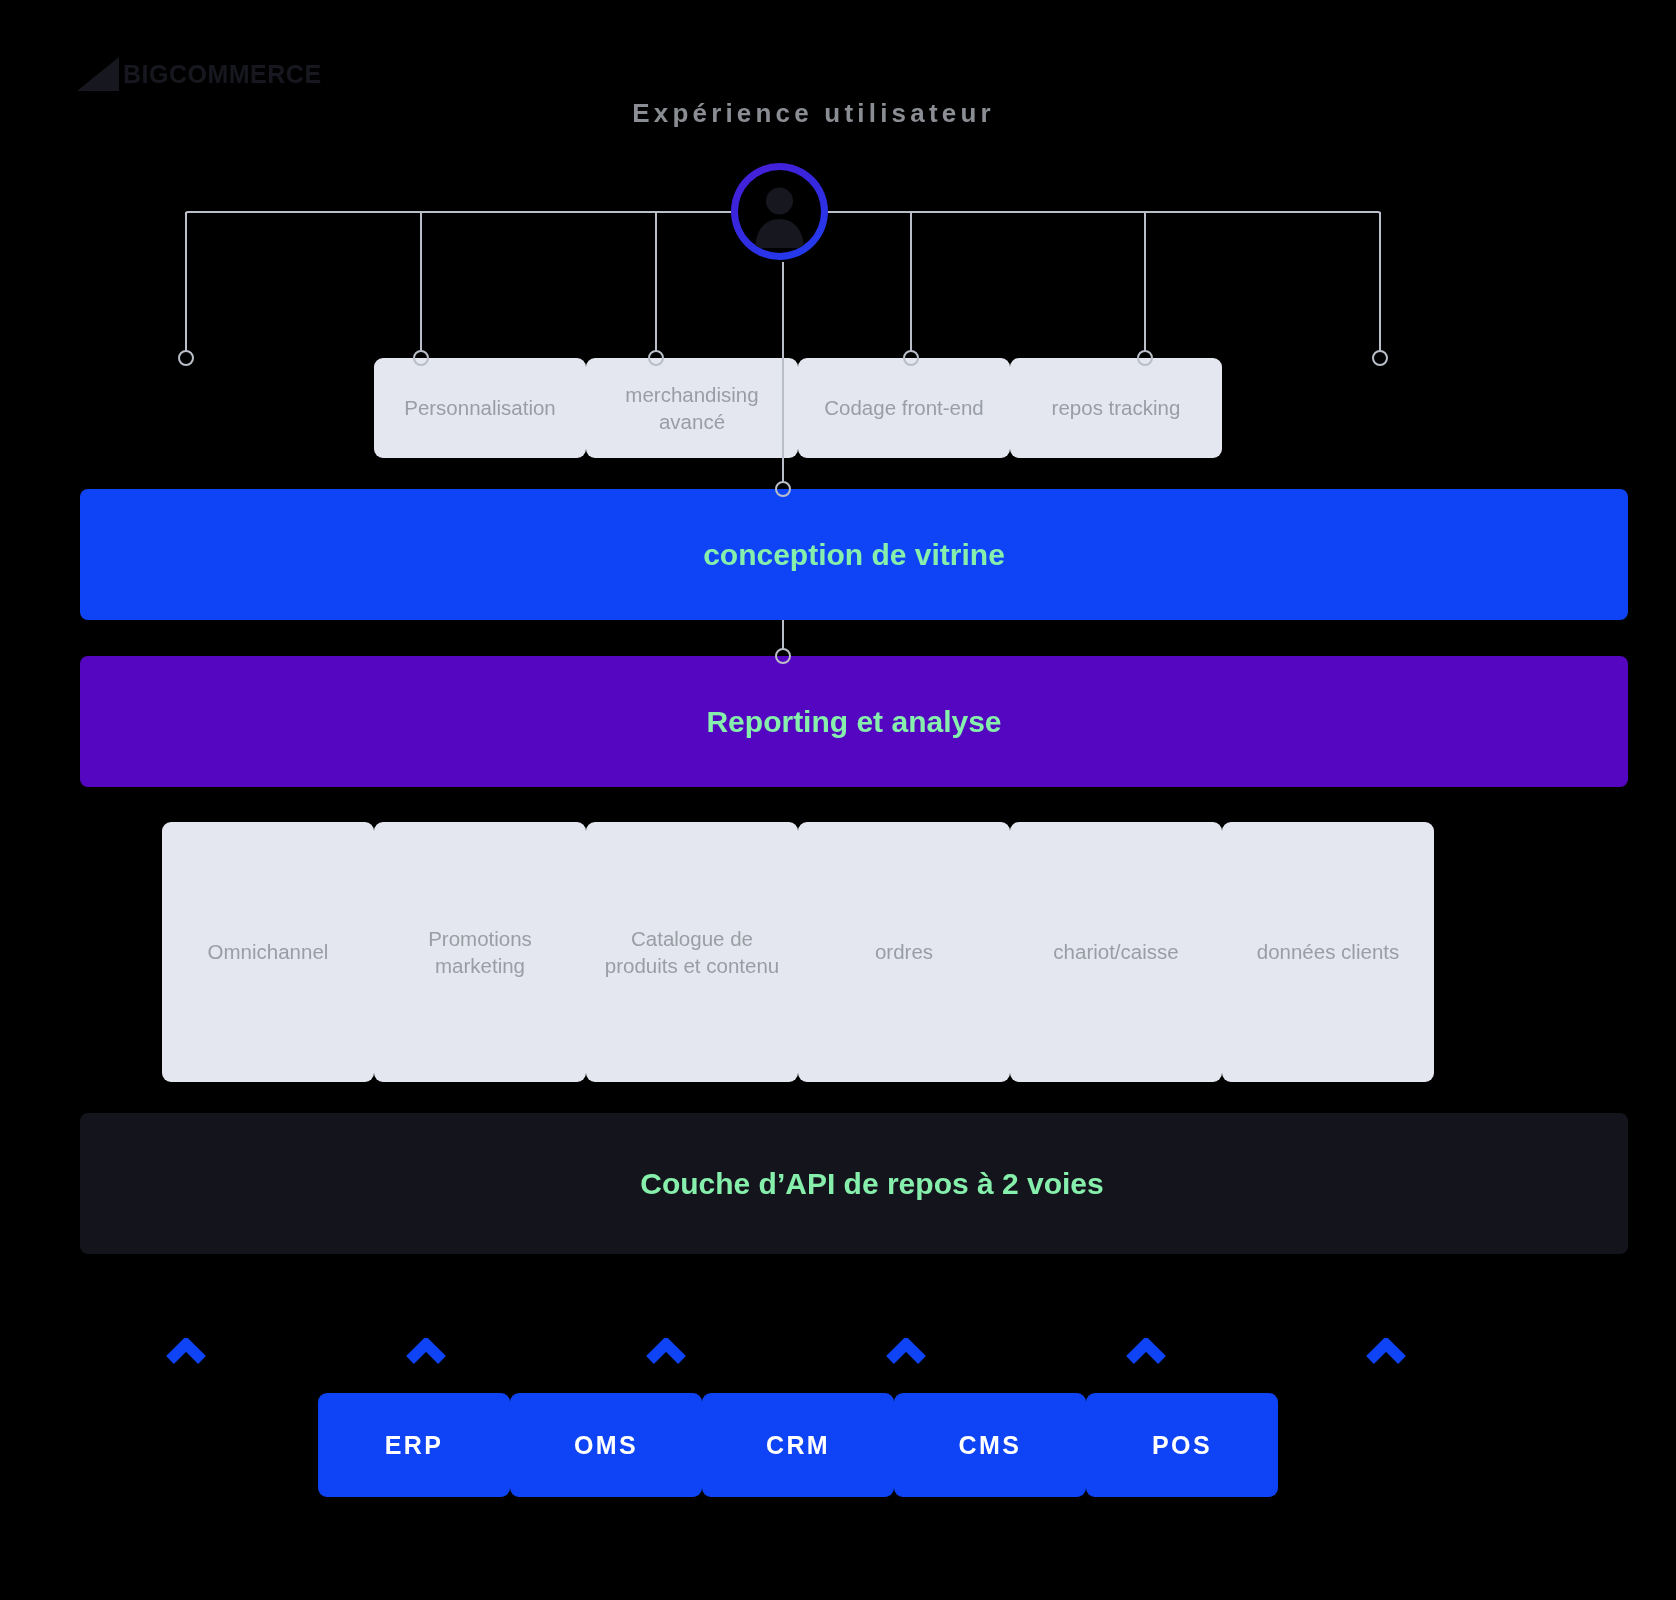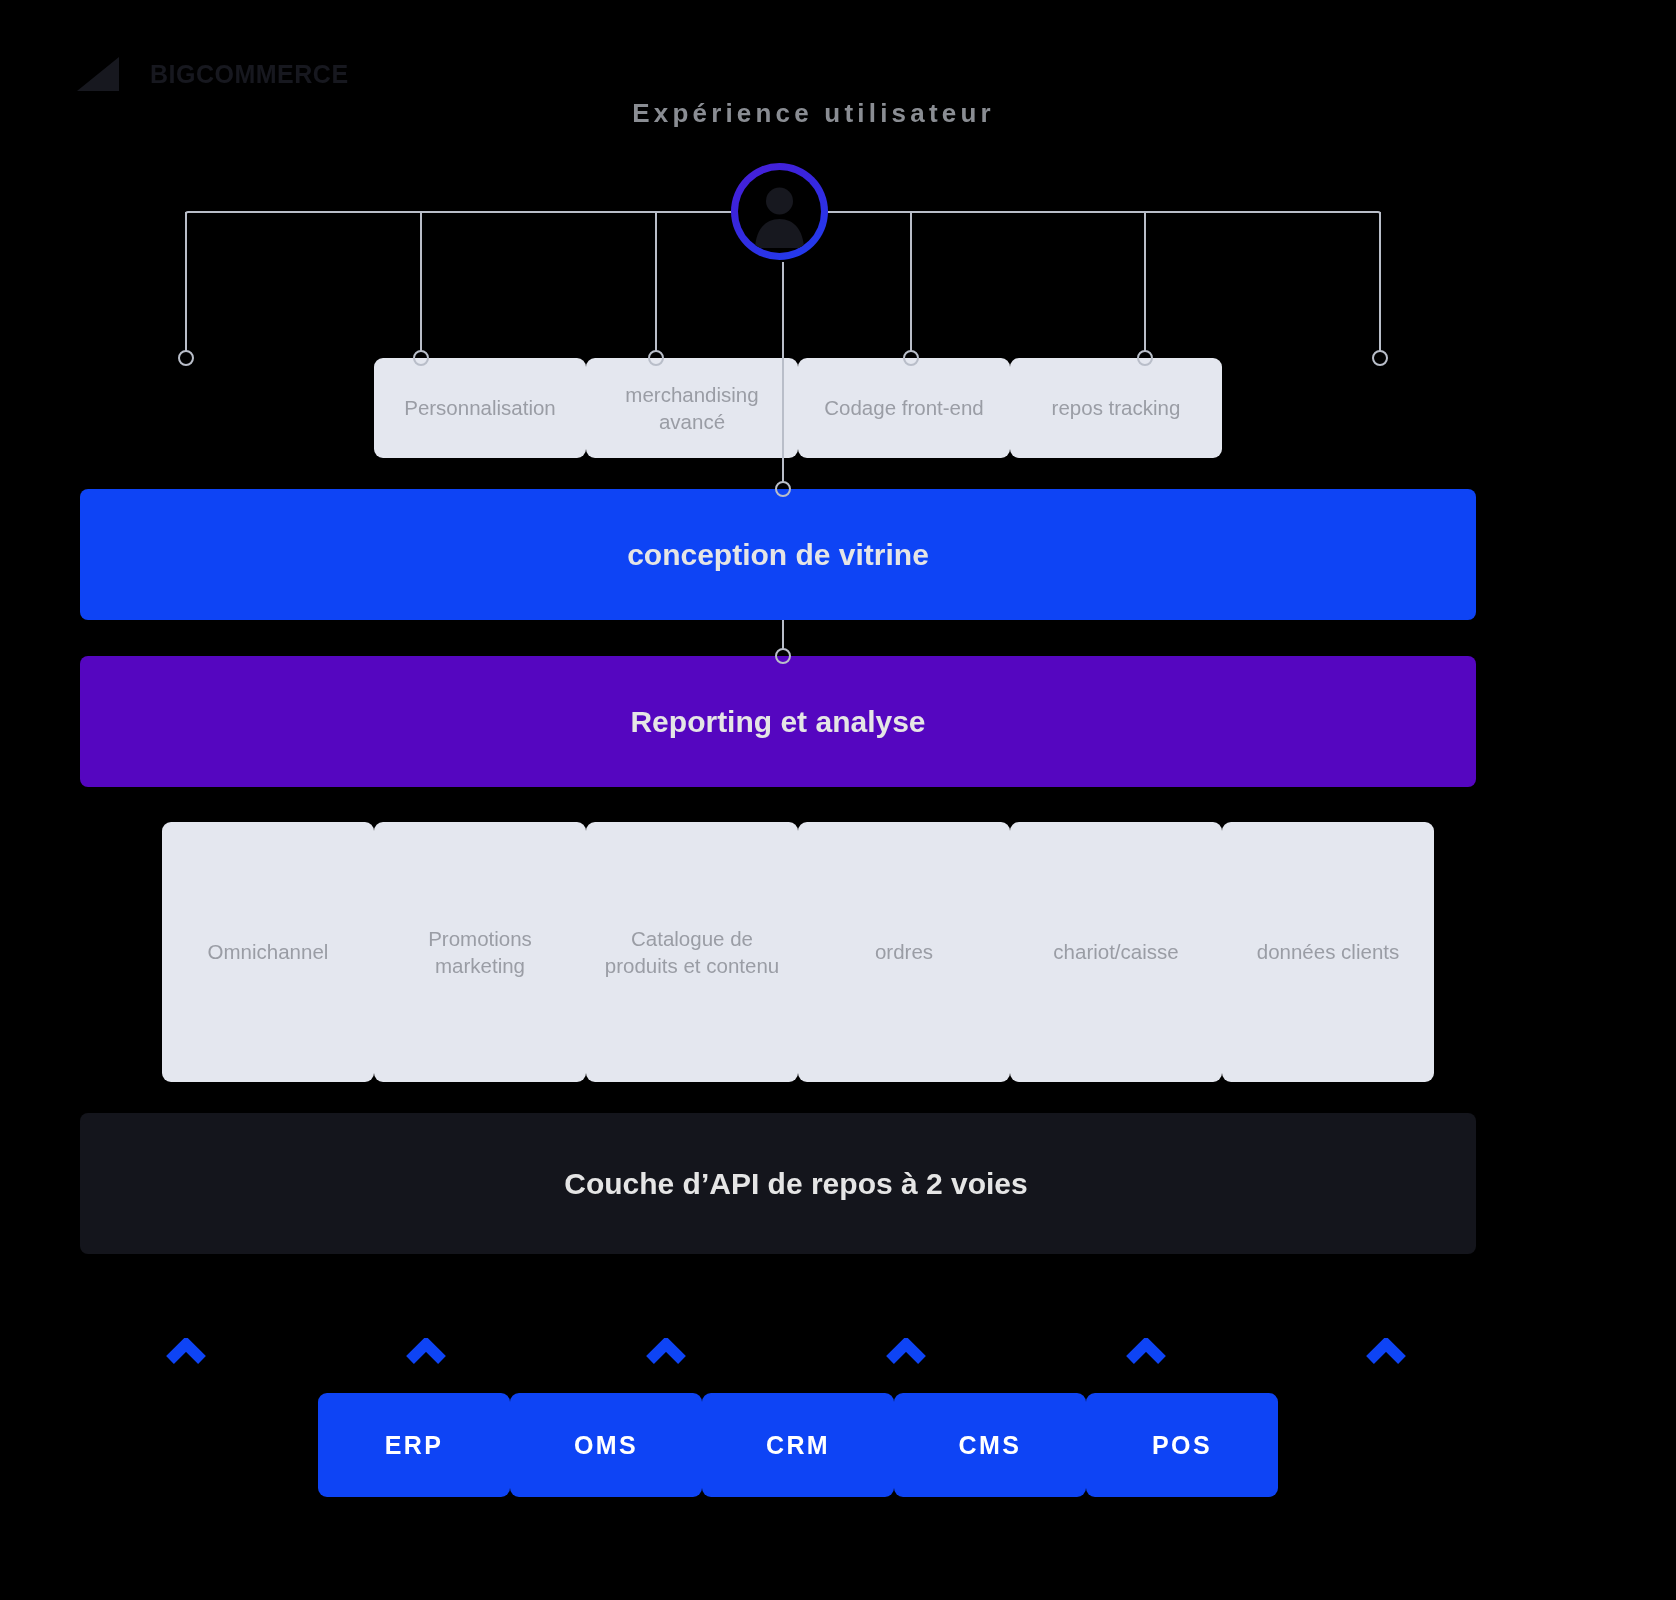--- a/index.html
+++ b/index.html
@@ -33,21 +33,20 @@
     position: relative;
     margin-right: 2px;
   }
   .logo-mark svg { display: block; }
   .logo-text {
     font-size: 25px;
     font-weight: 700;
     letter-spacing: 0.5px;
     color: #17181f;
     line-height: 36px;
-    margin-left: 27px;
   }
 
   
   .page-title {
     position: absolute;
     left: 0;
     top: 98px;
     width: 1627px;
     text-align: center;
     color: #8a8d93;
@@ -117,26 +116,26 @@
     width: 212px;
     height: 100px;
     font-size: 20.5px;
     padding: 0 10px;
   }
 
   
   .bar {
     position: absolute;
     left: 80px;
-    width: 1396px;
+    width: 1548px;
     border-radius: 8px;
     display: flex;
     align-items: center;
     justify-content: center;
-    color: #e5e5e5;
+    color: #86efac;
     font-weight: 700;
   }
   .bar-storefront {
     top: 489px;
     height: 131px;
     background: #0e44f5;
     font-size: 30px;
   }
   .bar-reporting {
     top: 656px;

